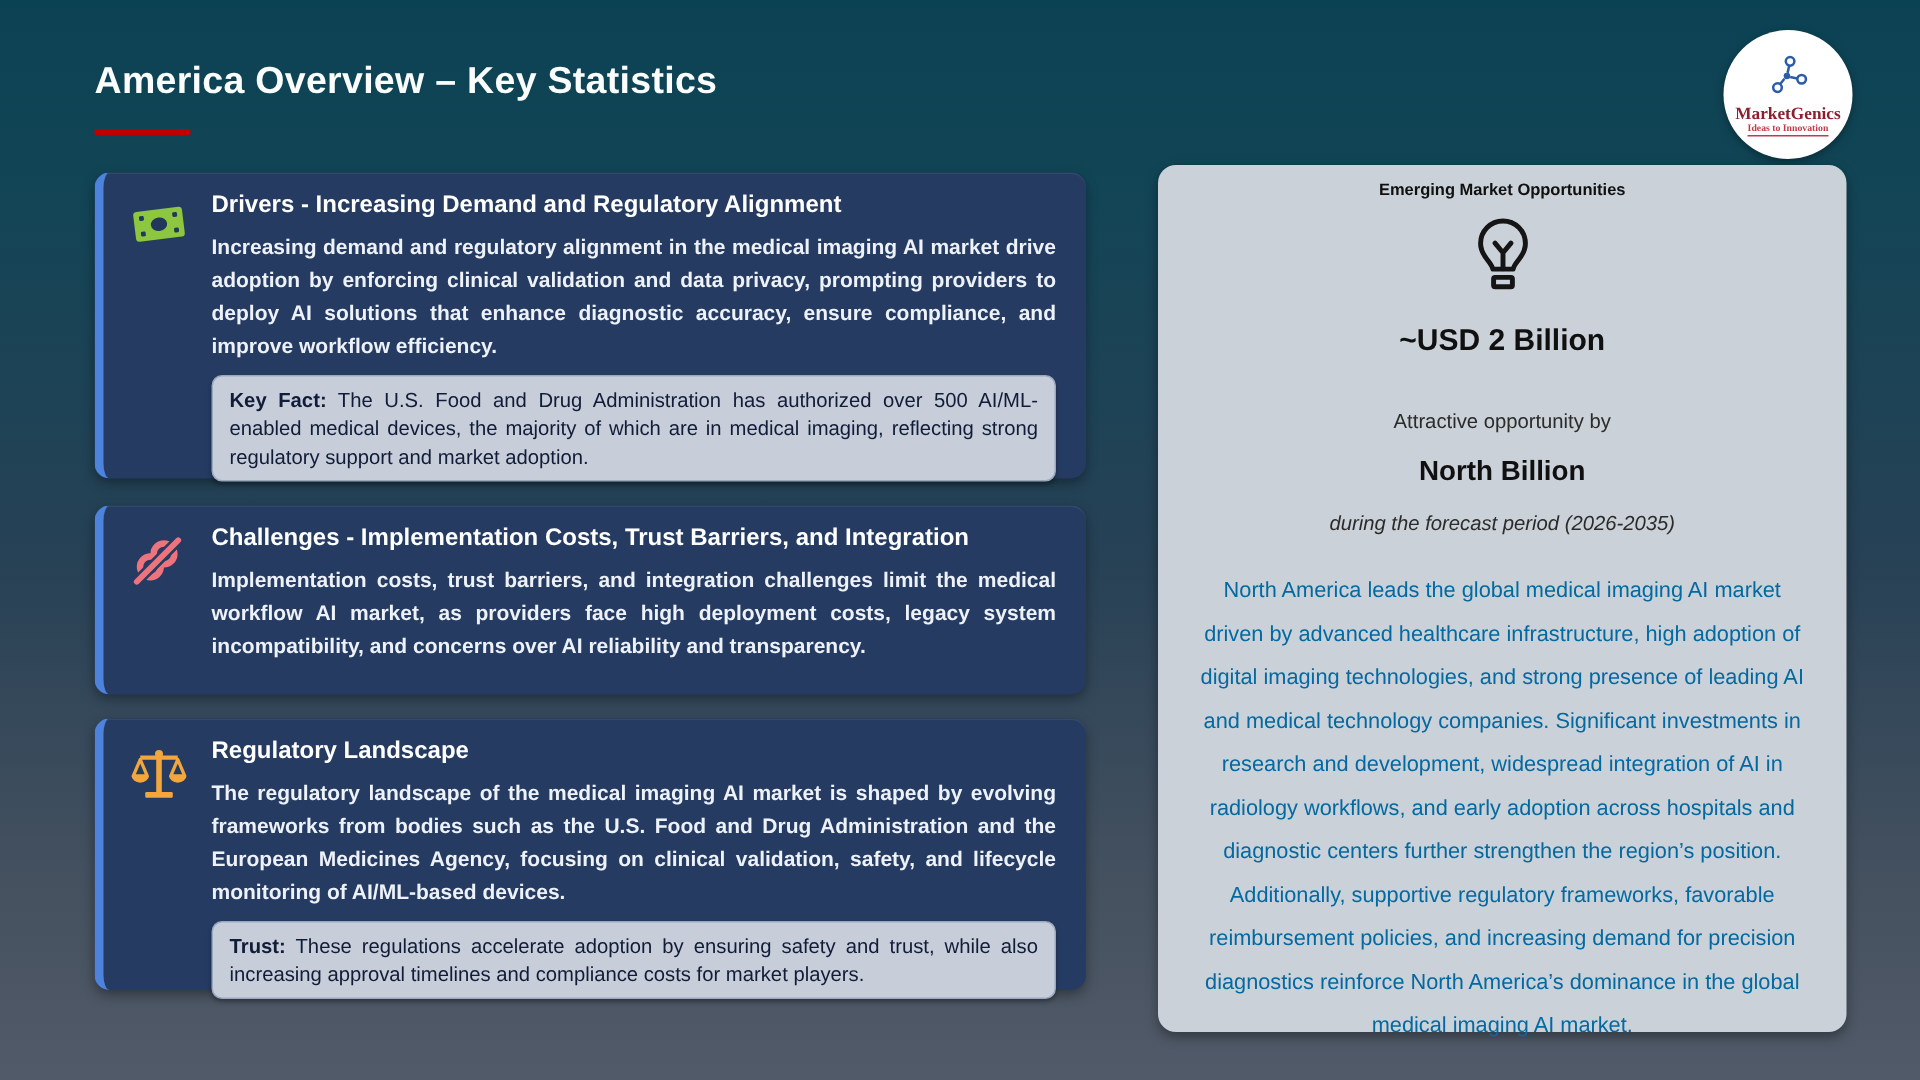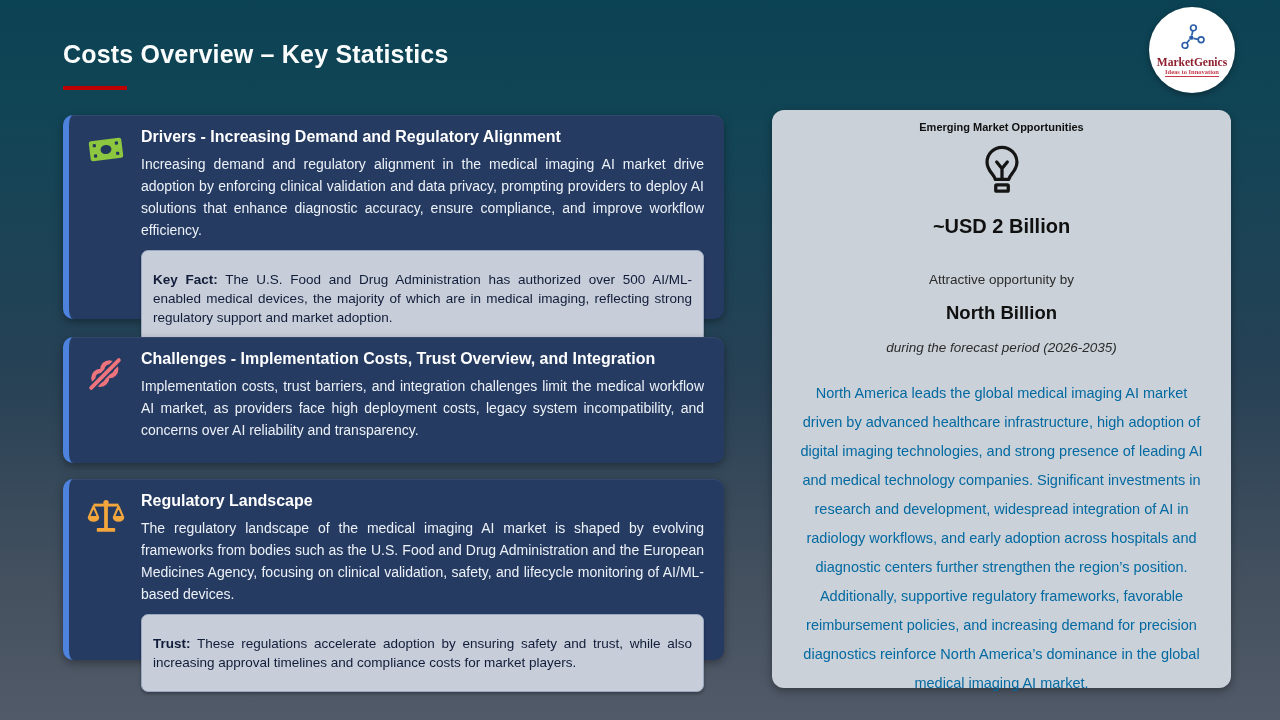--- a/index.html
+++ b/index.html
@@ -14,21 +14,21 @@
   
   .page-title {
     position:absolute; left:63px; top:40px;
     font-size:25px; font-weight:bold; color:#fafdfc; letter-spacing:.2px;
   }
   .title-underline {
     position:absolute; left:63px; top:86px; width:64px; height:4px;
     background:#c00000; border-radius:1px;
   }
   .logo {
-    position:absolute; left:1149px; top:7px; width:86px; height:86px;
+    position:absolute; left:1149px; top:20px; width:86px; height:86px;
     background:#ffffff; border-radius:50%;
     box-shadow:0 2px 6px rgba(0,0,0,.35);
     display:flex; flex-direction:column; align-items:center; justify-content:center;
     text-align:center;
   }
   .logo-name {
     font-family:"Liberation Serif", serif; font-weight:bold;
     font-size:11.5px; color:#8e1f2f; margin-top:1px;
   }
   .logo-tagline {
@@ -48,25 +48,25 @@
   .card-1 { top:115px; height:204px; }
   .card-2 { top:337px; height:126px; }
   .card-3 { top:479px; height:181px; }
 
   .card-icon { flex:0 0 40px; padding-top:5px; }
   .card-content { flex:1; }
   .card-title {
     font-size:16px; font-weight:bold; color:#ffffff; margin-bottom:7px;
   }
   .card-body {
-    font-size:14px; color:#edf1f8; line-height:22px; text-align:justify;
+    font-size:14px; color:#edf1f8; line-height:22px; text-align:justify;font-weight:bold;
   }
   .callout {
     margin-top:9px; background:#c7ceda; border:1px solid #9aa8bf;
-    border-radius:7px; padding:19px 11px;
+    border-radius:7px; padding:6px 11px;
     font-size:13.5px; color:#101c38; line-height:19px; text-align:justify;
     box-shadow:0 2px 3px rgba(0,0,0,.3);
   }
   .callout b { font-weight:bold; }
 
   
   .opportunity-panel {
     position:absolute; left:772px; top:110px; width:459px; height:578px;
     background:#cad1d8; border-radius:12px;
     box-shadow:0 3px 8px rgba(0,0,0,.35);
@@ -80,21 +80,21 @@
   .panel-period { font-size:13.5px; color:#2b2b2b; margin-top:16px;font-style:italic; }
   .panel-desc {
     font-size:14.5px; color:#0369a1; line-height:29px; margin-top:24px; padding:0 2px;
   }
 </style>
 </head>
 <body>
 
 <div class="slide">
 
-  <div class="page-title">Costs Overview – Key Statistics</div>
+  <div class="page-title">America Overview – Key Statistics</div>
   <div class="title-underline"></div>
 
   <div class="logo">
     <span>
       <svg viewBox="0 0 40 40" width="28" height="28" fill="none" stroke="#2a5ca8" stroke-width="2.4">
         <circle cx="22" cy="7" r="4.1"></circle>
         <circle cx="33" cy="24" r="4.1"></circle>
         <circle cx="10" cy="32" r="4.1"></circle>
         <circle cx="19" cy="21" r="3.1" fill="#2a5ca8" stroke="none"></circle>
         <line x1="21.2" y1="11" x2="19.6" y2="18"></line>
@@ -129,21 +129,21 @@
   <div class="card card-2">
     <div class="card-icon">
       <svg viewBox="0 0 44 44" width="38" height="38" fill="none">
         <circle cx="16.5" cy="26.5" r="8" stroke="#ee737c" stroke-width="5"></circle>
         <circle cx="27" cy="16.5" r="8" stroke="#ee737c" stroke-width="5"></circle>
         <line x1="6" y1="38" x2="38" y2="6" stroke="#253b62" stroke-width="8.5" stroke-linecap="round"></line>
         <line x1="6" y1="38" x2="38" y2="6" stroke="#ee737c" stroke-width="4.5" stroke-linecap="round"></line>
       </svg>
     </div>
     <div class="card-content">
-      <div class="card-title">Challenges - Implementation Costs, Trust Overview, and Integration</div>
+      <div class="card-title">Challenges - Implementation Costs, Trust Barriers, and Integration</div>
       <div class="card-body">Implementation costs, trust barriers, and integration challenges limit the medical workflow AI market, as providers face high deployment costs, legacy system incompatibility, and concerns over AI reliability and transparency.</div>
     </div>
   </div>
 
   <div class="card card-3">
     <div class="card-icon">
       <svg viewBox="0 0 48 44" width="40" height="37">
         <line x1="24" y1="6" x2="24" y2="37" stroke="#f2a63c" stroke-width="4.5"></line>
         <line x1="9" y1="9.5" x2="39" y2="9.5" stroke="#f2a63c" stroke-width="3.5"></line>
         <circle cx="24" cy="6.5" r="3.2" fill="#f2a63c"></circle>

